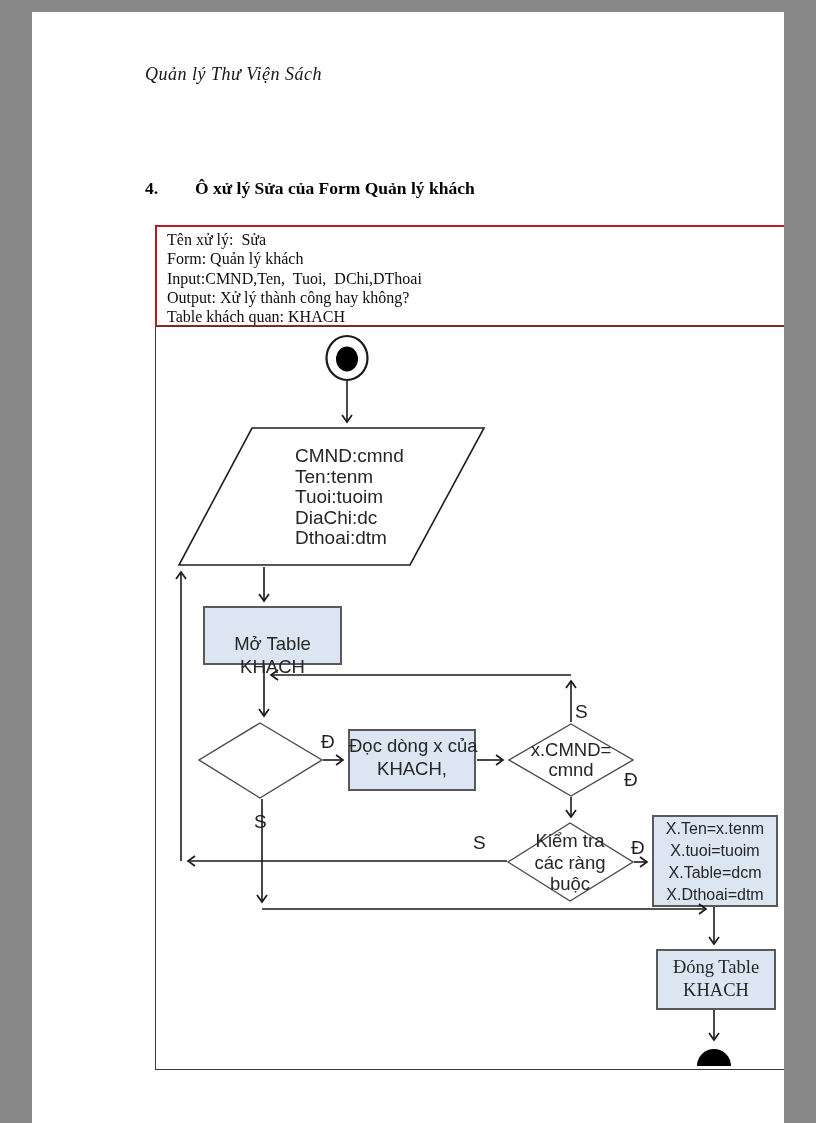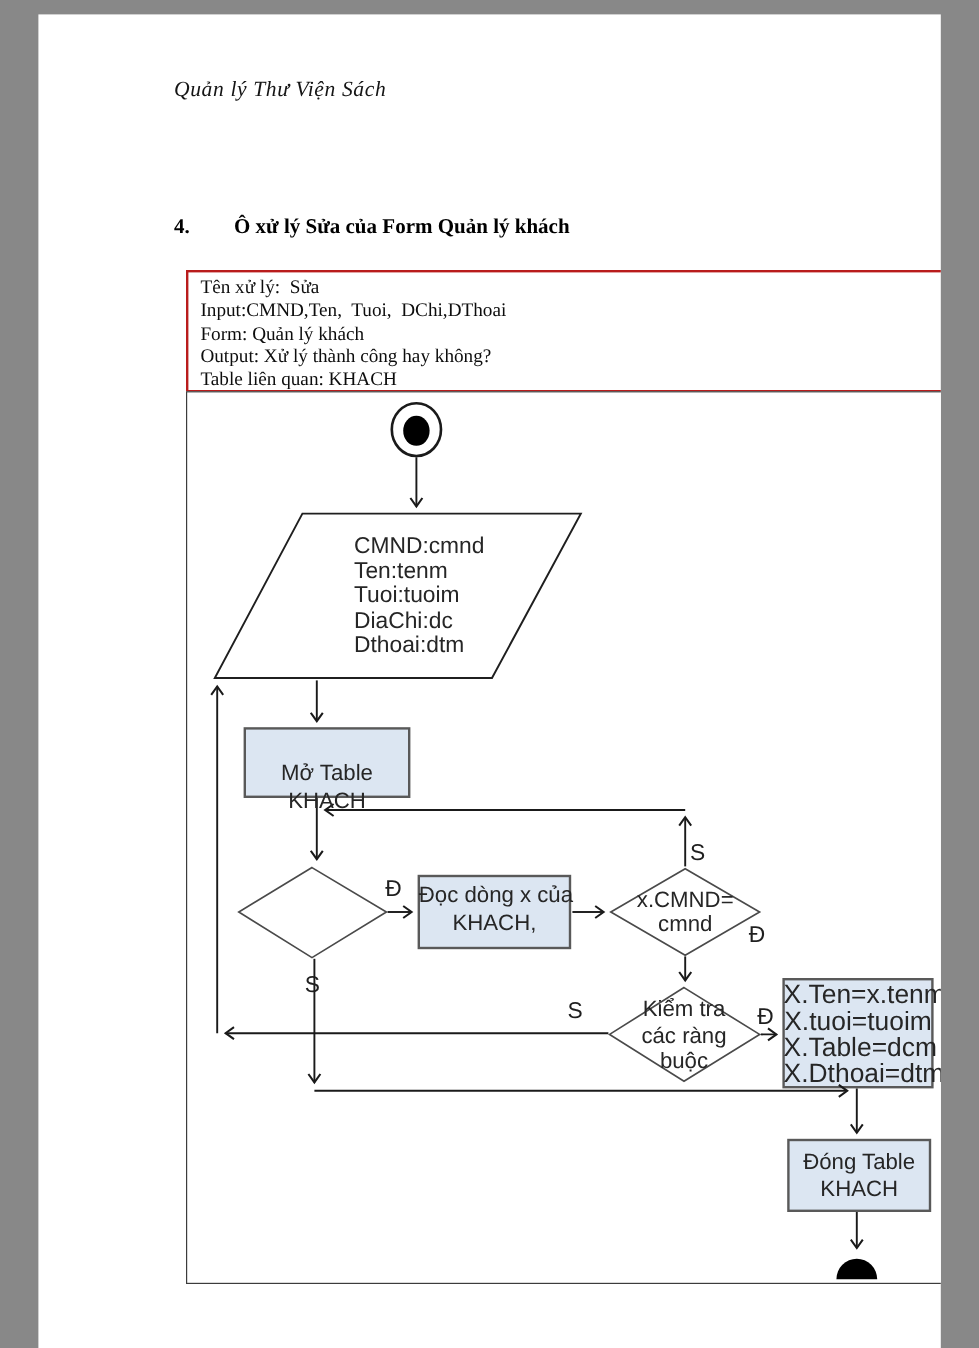--- a/index.html
+++ b/index.html
@@ -36,41 +36,41 @@
   .fc-lbl {
     position:absolute; font-family:"Liberation Sans", sans-serif;
     font-size:19px; color:#1f1f1f; white-space:nowrap;
   }
   .input-label  { left:263px; top:434px; text-align:left; line-height:20.5px; font-size:19px; }
   .open-table-label { left:172px; top:620px; width:137px; line-height:23px; }
   .read-check-label { left:167px; top:726px; width:122px; line-height:21px; }
   .read-row-label   { left:317px; top:722px; width:126px; line-height:23px; }
   .cmnd-check-label { left:478px; top:728px; width:122px; line-height:20px; }
   .constraint-label { left:477px; top:818px; width:122px; line-height:21.5px;text-align:center; }
-  .assign-label     { left:621px; top:806px; width:124px; line-height:22px; font-size:22px; }
-  .close-table-label{ left:625px; top:944px; width:118px; line-height:23px; }
+  .assign-label     { left:621px; top:806px; width:124px; line-height:22px; font-size:16px; }
+  .close-table-label{ left:625px; top:944px; width:118px; line-height:23px;font-family:Liberation Serif, serif; }
 </style>
 </head>
 <body>
 
 <div class="page">
 
   <div class="header-title">Quản lý Thư Viện Sách</div>
 
   <div class="section-heading">
     <span class="section-number">4.</span>
     <span class="section-title">Ô xử lý Sửa của Form Quản lý khách</span>
   </div>
 
   <div class="spec-box">
     <div class="spec-line">Tên xử lý:  Sửa</div>
+    <div class="spec-line">Form: Quản lý khách</div>
     <div class="spec-line">Input:CMND,Ten,  Tuoi,  DChi,DThoai</div>
-    <div class="spec-line">Form: Quản lý khách</div>
     <div class="spec-line">Output: Xử lý thành công hay không?</div>
-    <div class="spec-line">Table liên quan: KHACH</div>
+    <div class="spec-line">Table khách quan: KHACH</div>
   </div>
 
   <div class="diagram-box"></div>
 
   <svg class="wires" viewBox="0 0 816 1123">
     <defs>
       <marker id="arr" markerWidth="12" markerHeight="12" refX="8" refY="6" orient="auto" markerUnits="userSpaceOnUse">
         <path d="M1,1 L8,6 L1,11" fill="none" stroke="#1a1a1a" stroke-width="1.7"></path>
       </marker>
     </defs>

